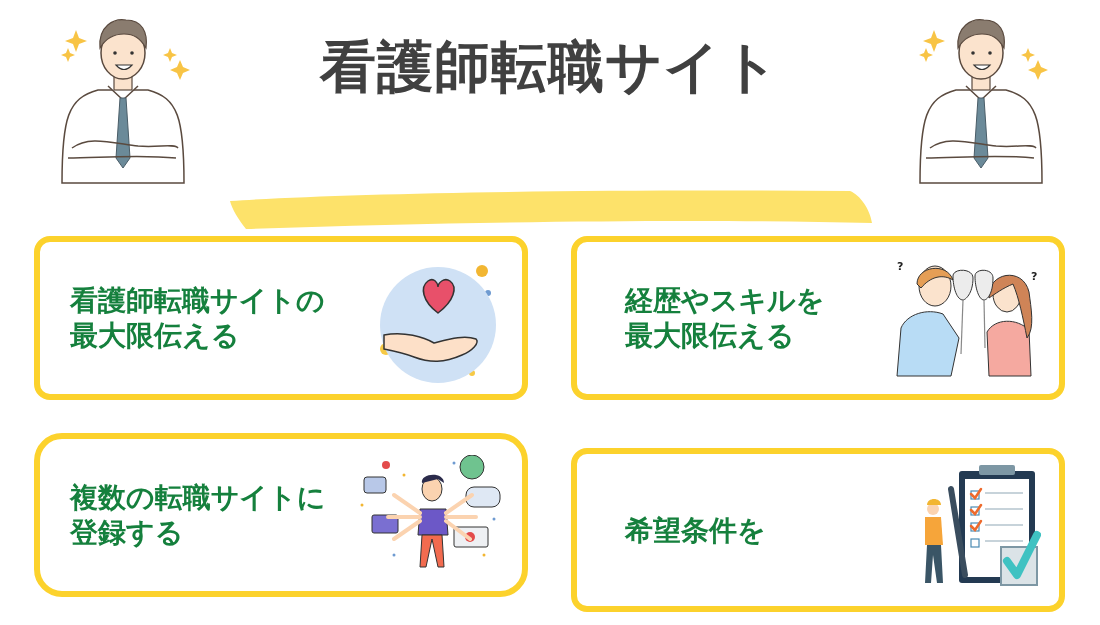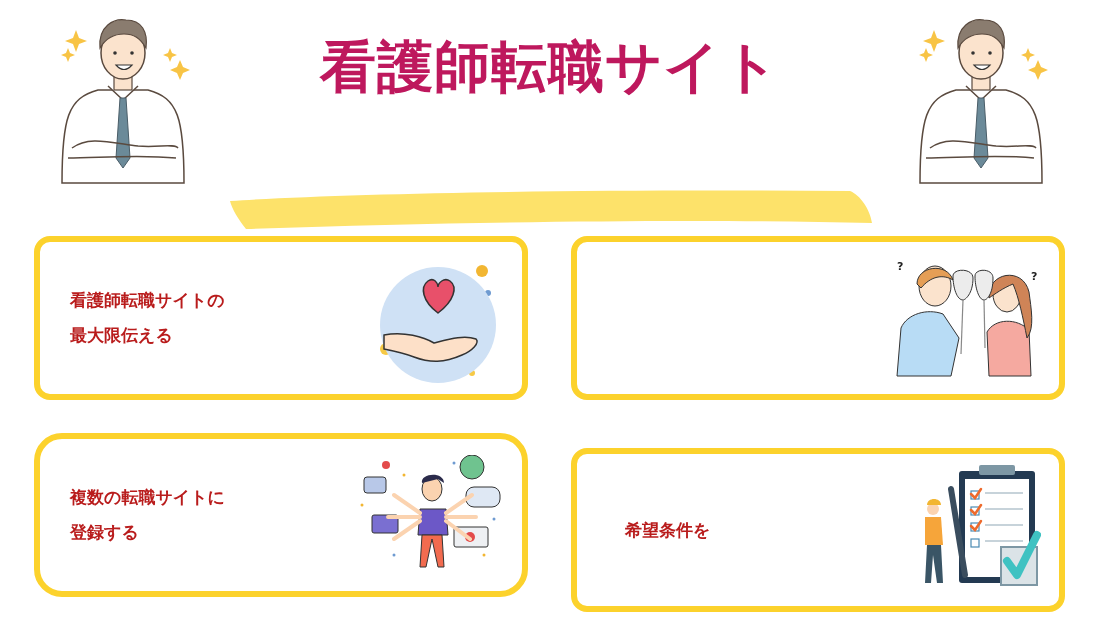--- a/index.html
+++ b/index.html
@@ -1,23 +1,23 @@
 <!DOCTYPE html>
 <html><head>
 <meta charset="utf-8">
 <style>
   html,body{margin:0;padding:0;background:#ffffff;}
   body{width:1100px;height:625px;position:relative;overflow:hidden;font-family:"DejaVu Sans","Liberation Sans",sans-serif;}
-  .title{position:absolute;left:0;width:1100px;top:34px;text-align:center;font-weight:bold;color:#be185d;font-size:56px;line-height:66px;letter-spacing:1px;z-index:2;}
+  .title{position:absolute;left:0;width:1100px;top:34px;text-align:center;font-weight:bold;color:#404040;font-size:56px;line-height:66px;letter-spacing:1px;z-index:2;}
   .underline{position:absolute;left:228px;top:187px;width:646px;height:44px;z-index:1;}
   .person{position:absolute;top:8px;width:150px;height:180px;}
   .person.left{left:48px;}
   .person.right{left:906px;}
   .card{position:absolute;width:482px;height:152px;border:6px solid #fcd22c;border-radius:16px;background:#fff;box-sizing:content-box;}
-  .card .text{position:absolute;left:30px;top:50%;transform:translateY(-50%);font-weight:bold;font-size:17px;line-height:35px;color:#b91c1c;}
+  .card .text{position:absolute;left:30px;top:50%;transform:translateY(-50%);font-weight:bold;font-size:28px;line-height:35px;color:#15803d;}
   .card .illus{position:absolute;right:18px;top:50%;transform:translateY(-50%);}
   .c1{left:34px;top:236px;}
   .c2{left:571px;top:236px;}
   .c3{left:34px;top:433px;border-radius:28px;}
   .c4{left:571px;top:448px;}
   .line{display:block;white-space:nowrap;}
 </style>
 </head>
 <body>
 
@@ -81,20 +81,24 @@
     <circle cx="22" cy="96" r="6" fill="#f6c945"></circle>
     <circle cx="108" cy="120" r="3" fill="#f6c945"></circle>
     <circle cx="60" cy="124" r="3" fill="#6f9bd1"></circle>
     <circle cx="74" cy="72" r="58" fill="#cfe1f5"></circle>
     <path d="M74 60 C58 48 56 34 64 28 C70 24 74 30 74 34 C74 30 80 24 86 28 C94 34 90 48 74 60Z" fill="#e8506a" stroke="#333" stroke-width="1.5"></path>
     <path d="M20 82 C40 78 60 84 70 90 C86 86 100 82 112 86 C116 90 108 98 98 102 C80 110 66 110 50 104 C40 100 30 98 20 96 Z" fill="#fde0c8" stroke="#333" stroke-width="1.5"></path>
   </svg>
 </div>
 
 <div class="card c2">
+  <div class="text" style="left:48px">
+    <span class="line">経歴やスキルを</span>
+    <span class="line">最大限伝える</span>
+  </div>
   <svg class="illus" width="150" height="120" viewBox="0 0 150 120">
     <text x="6" y="12" font-size="11" font-weight="bold" fill="#222" font-family="DejaVu Sans, sans-serif">?</text>
     <text x="140" y="22" font-size="11" font-weight="bold" fill="#222" font-family="DejaVu Sans, sans-serif">?</text>
     <path d="M6 118 L10 70 C16 56 36 50 52 56 L68 80 L60 118 Z" fill="#b8dcf5" stroke="#333" stroke-width="1"></path>
     <ellipse cx="44" cy="28" rx="16" ry="20" fill="#fbe3cd" stroke="#333" stroke-width="1"></ellipse>
     <path d="M26 26 C26 8 56 4 62 22 C52 16 40 18 30 30Z" fill="#e59e55" stroke="#333" stroke-width="1"></path>
     <path d="M98 118 L96 74 C104 60 126 60 138 72 L140 118 Z" fill="#f5a9a0" stroke="#333" stroke-width="1"></path>
     <ellipse cx="116" cy="36" rx="14" ry="18" fill="#fbe3cd" stroke="#333" stroke-width="1"></ellipse>
     <path d="M98 40 C96 14 132 8 138 34 C140 50 144 70 136 80 C132 60 128 40 122 26 C112 30 104 36 98 40Z" fill="#cf8457" stroke="#333" stroke-width="1"></path>
     <path d="M62 18 C62 10 82 10 82 20 C82 36 74 42 72 42 C66 42 62 30 62 18Z" fill="#ececec" stroke="#333" stroke-width="1"></path>

